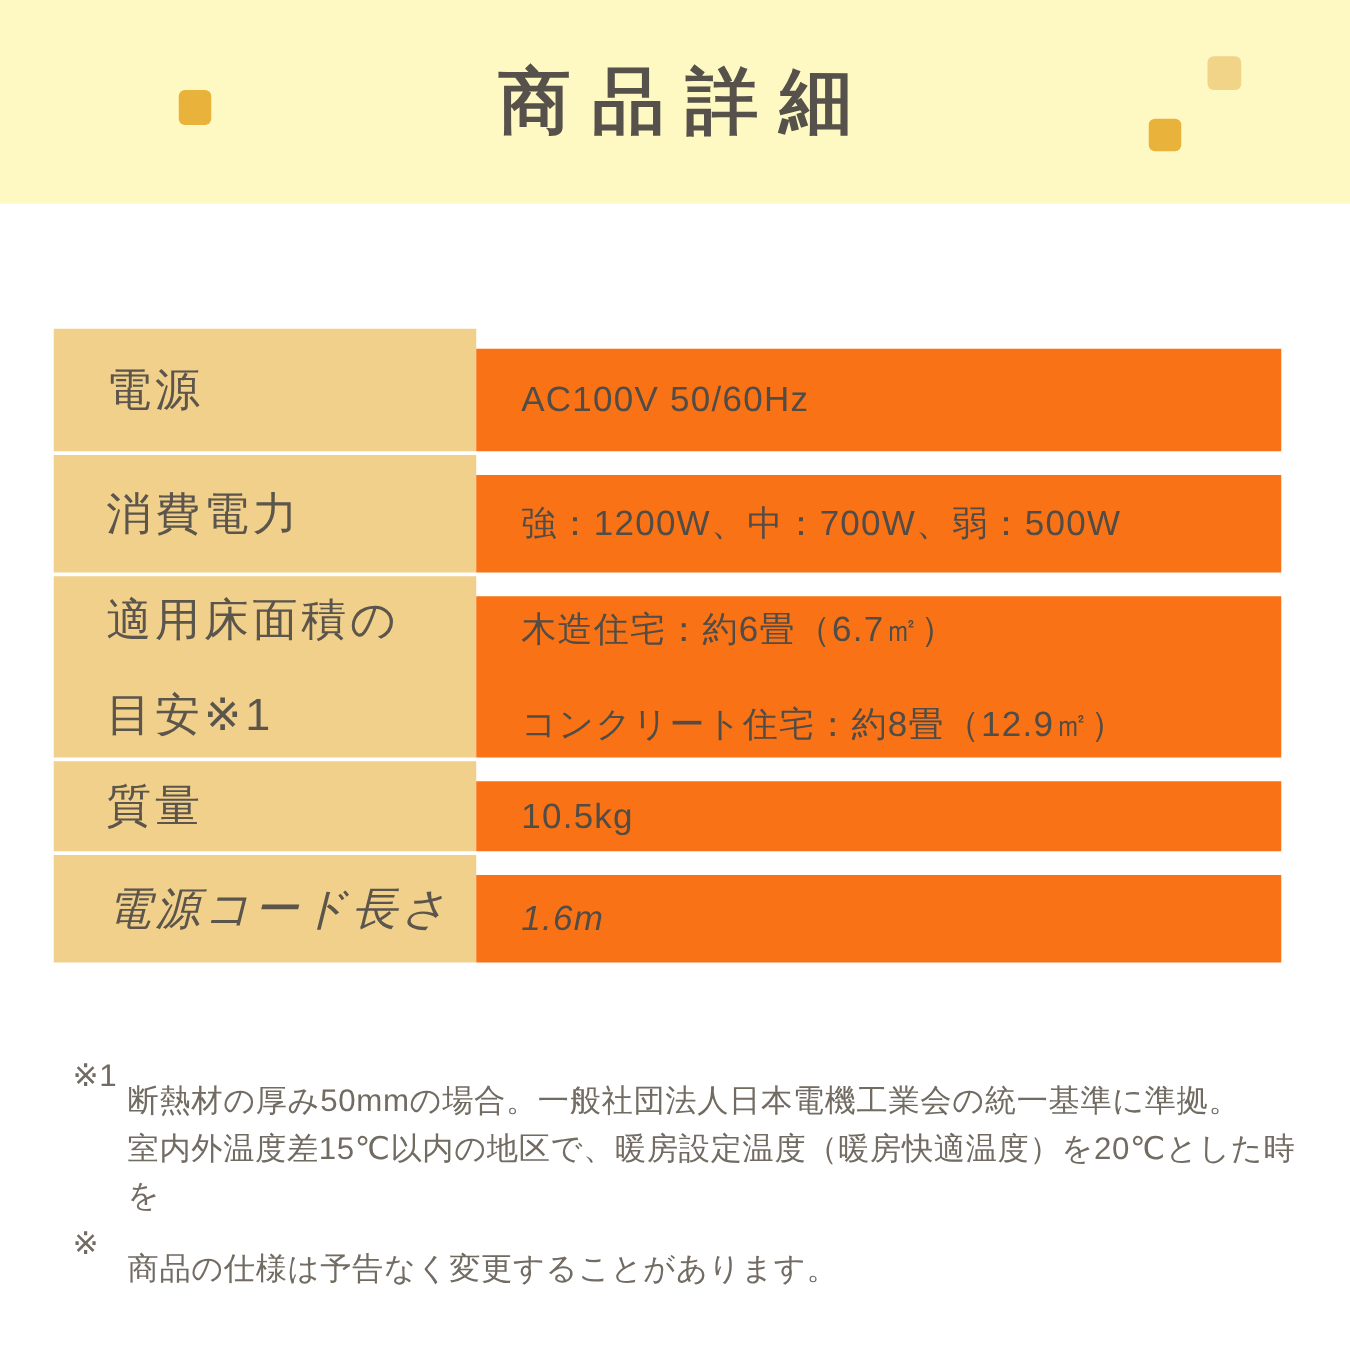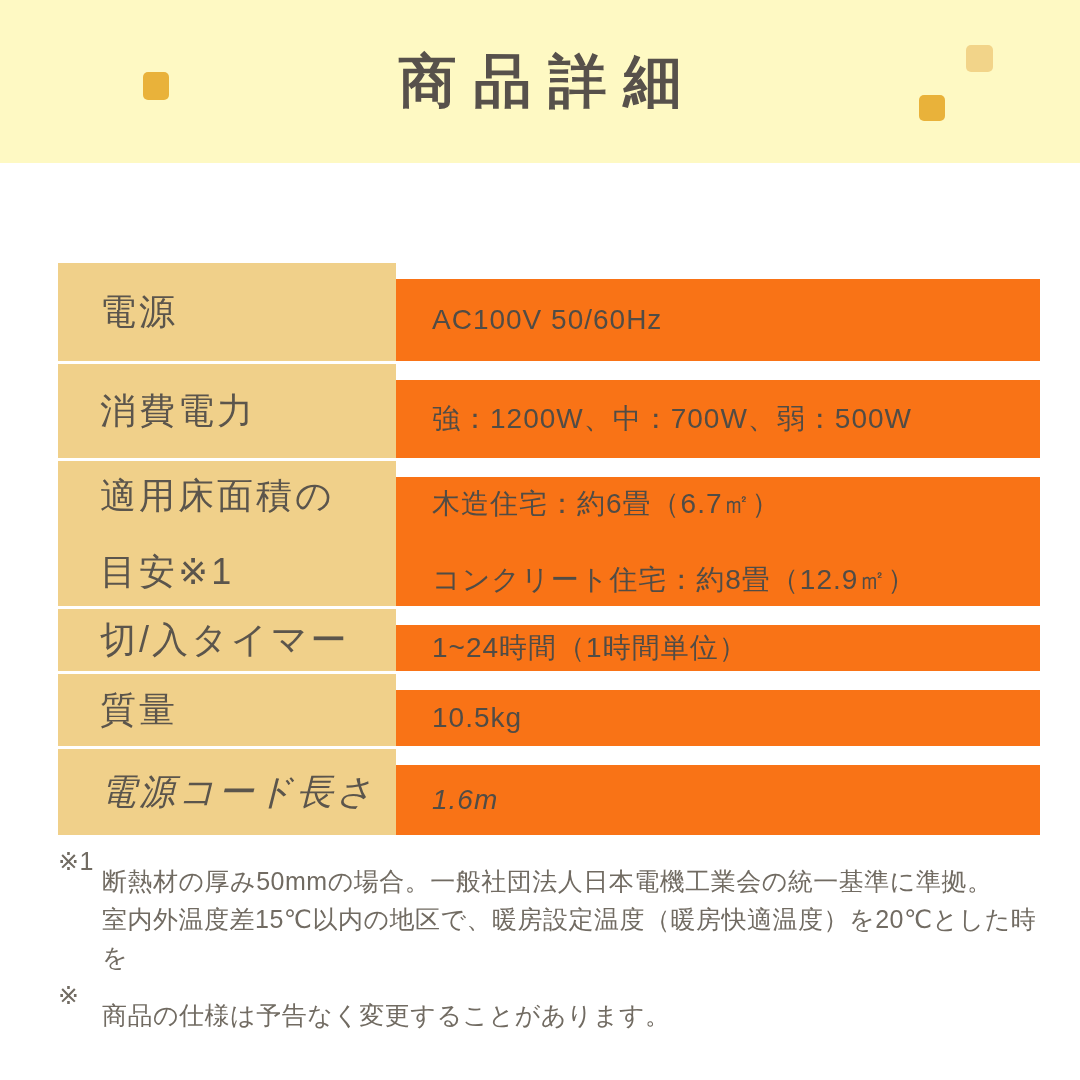--- a/index.html
+++ b/index.html
@@ -31,21 +31,21 @@
     color:#57514b;
   }
   .sq{position:absolute;border-radius:5px;}
   .sq-left{left:143px;top:72px;width:26px;height:28px;background:#e9b23a;}
   .sq-right-top{left:966px;top:45px;width:27px;height:27px;background:#f2d489;}
   .sq-right-bottom{left:919px;top:95px;width:26px;height:26px;background:#e9b23a;}
 
   
   .spec-table{
     position:absolute;
-    left:58px;top:263px;
+    left:43px;top:263px;
     width:982px;
     display:flex;
     flex-direction:column;
     gap:3px;
   }
   .row{display:flex;gap:0;}
   .r1{height:98px;}
   .r2{height:94px;}
   .r3{height:145px;}
   .r4{height:62px;}
@@ -128,28 +128,20 @@
     <div class="cell label multi">
       <span class="line">適用床面積の</span>
       <span class="line">目安※1</span>
     </div>
     <div class="cell value multi">
       <span class="line">木造住宅：約6畳（6.7㎡）</span>
       <span class="line">コンクリート住宅：約8畳（12.9㎡）</span>
     </div>
   </div>
 
-  <div class="row r4">
-    <div class="cell label">
-      <span class="line">切/入タイマー</span>
-    </div>
-    <div class="cell value">
-      <span class="line">1~24時間（1時間単位）</span>
-    </div>
-  </div>
 
   <div class="row r5">
     <div class="cell label">
       <span class="line">質量</span>
     </div>
     <div class="cell value">
       <span class="line">10.5kg</span>
     </div>
   </div>
 

